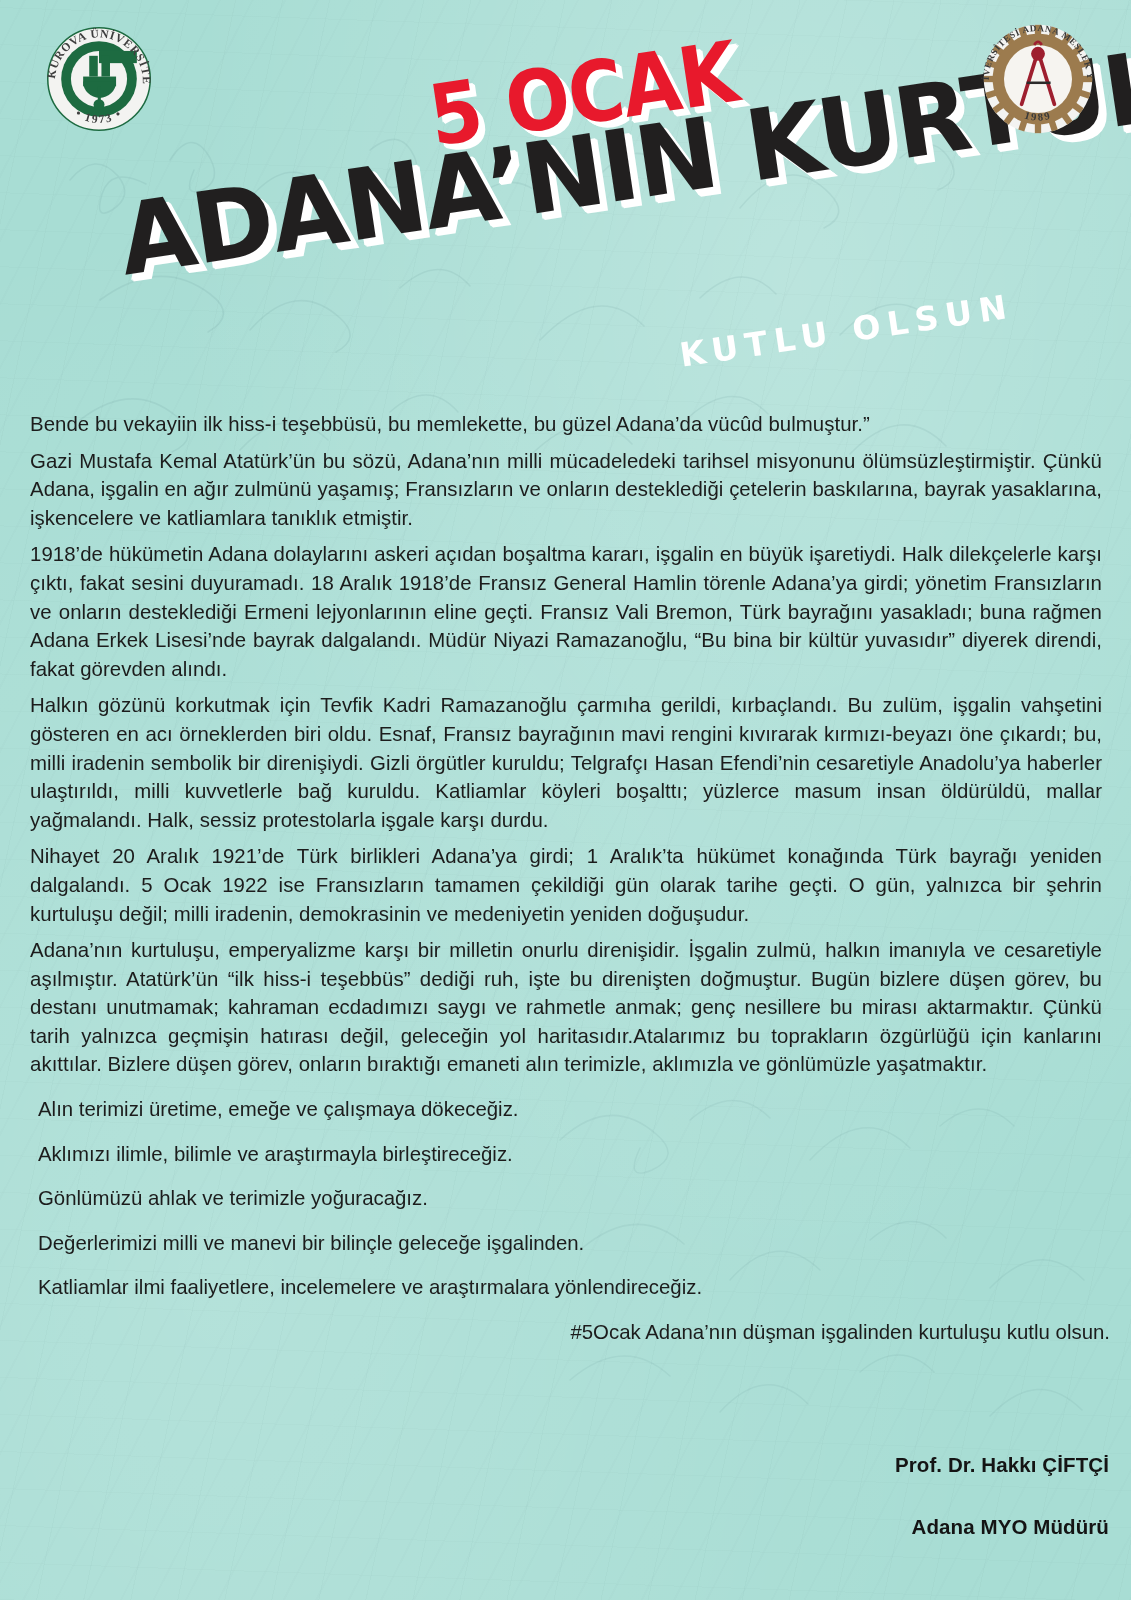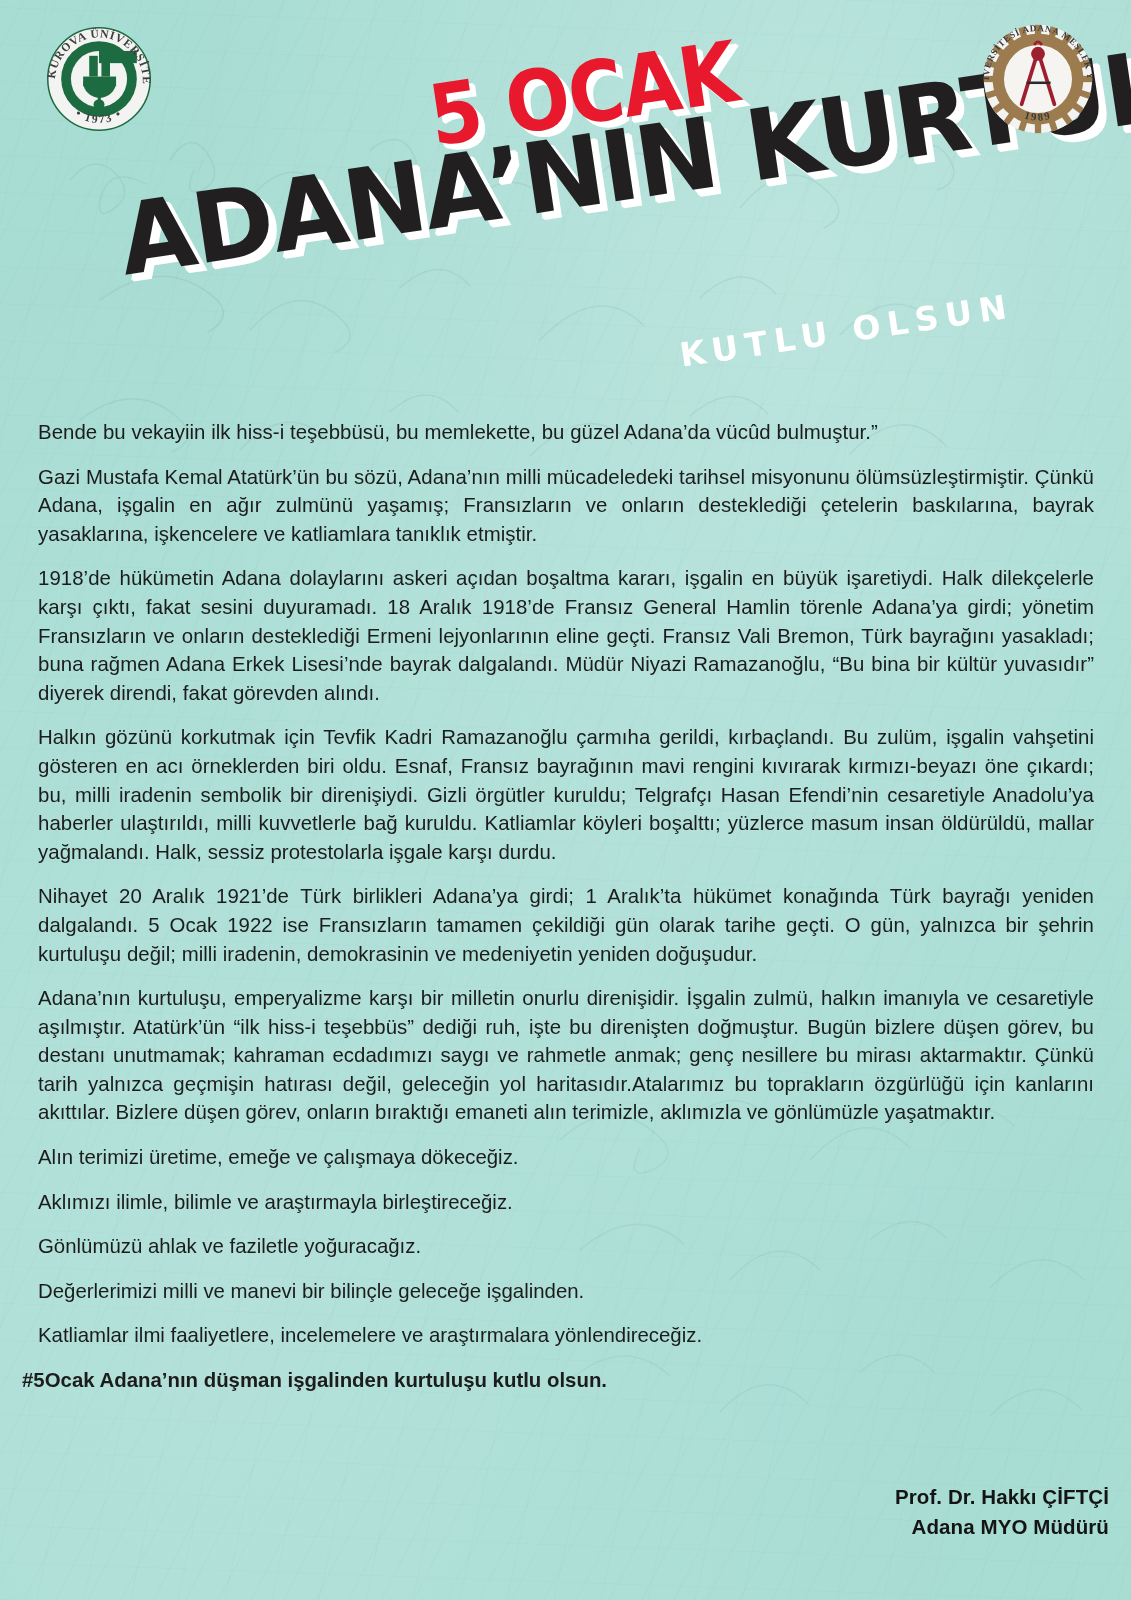--- a/index.html
+++ b/index.html
@@ -122,51 +122,51 @@
     top: 402px;
     width: 1088px;
     z-index: 4;
     color: #1c1c1c;
   }
   .para {
     font-size: 20.4px;
     line-height: 28.6px;
     text-align: justify;
     text-justify: inter-word;
-    margin: 16px;
+    margin: 8px;
     letter-spacing: .05px;
   }
   .pledge {
     font-size: 20.4px;
     line-height: 28.6px;
     text-align: left;
     margin: 16px;
   }
   .hashtag {
     font-size: 20.4px;
     line-height: 28.6px;
-    text-align: left;
+    text-align: right;
     margin: 0;
-    font-weight: bold;
   }
 
   
   .signature {
     position: absolute;
     right: 22px;
     bottom: 58px;
     text-align: right;
     z-index: 4;
   }
   .signature div {
     font-weight: 700;
     font-size: 20.5px;
     line-height: 30px;
     color: #141414;
     letter-spacing: .1px;
+    margin-top: 32px;
   }
 </style>
 </head>
 <body>
 
 <div class="poster">
 
   <div class="paper-texture"></div>
 
   <svg class="scribble" style="left:40px; top:120px; width:1050px; height:420px;" viewBox="0 0 1050 420" aria-hidden="true">
@@ -336,21 +336,21 @@
   <div class="body-copy">
     <p class="para">Bende bu vekayiin ilk hiss-i teşebbüsü, bu memlekette, bu güzel Adana’da vücûd bulmuştur.”</p>
     <p class="para">Gazi Mustafa Kemal Atatürk’ün bu sözü, Adana’nın milli mücadeledeki tarihsel misyonunu ölümsüzleştirmiştir. Çünkü Adana, işgalin en ağır zulmünü yaşamış; Fransızların ve onların desteklediği çetelerin baskılarına, bayrak yasaklarına, işkencelere ve katliamlara tanıklık etmiştir.</p>
     <p class="para">1918’de hükümetin Adana dolaylarını askeri açıdan boşaltma kararı, işgalin en büyük işaretiydi. Halk dilekçelerle karşı çıktı, fakat sesini duyuramadı. 18 Aralık 1918’de Fransız General Hamlin törenle Adana’ya girdi; yönetim Fransızların ve onların desteklediği Ermeni lejyonlarının eline geçti. Fransız Vali Bremon, Türk bayrağını yasakladı; buna rağmen Adana Erkek Lisesi’nde bayrak dalgalandı. Müdür Niyazi Ramazanoğlu, “Bu bina bir kültür yuvasıdır” diyerek direndi, fakat görevden alındı.</p>
     <p class="para">Halkın gözünü korkutmak için Tevfik Kadri Ramazanoğlu çarmıha gerildi, kırbaçlandı. Bu zulüm, işgalin vahşetini gösteren en acı örneklerden biri oldu. Esnaf, Fransız bayrağının mavi rengini kıvırarak kırmızı-beyazı öne çıkardı; bu, milli iradenin sembolik bir direnişiydi. Gizli örgütler kuruldu; Telgrafçı Hasan Efendi’nin cesaretiyle Anadolu’ya haberler ulaştırıldı, milli kuvvetlerle bağ kuruldu. Katliamlar köyleri boşalttı; yüzlerce masum insan öldürüldü, mallar yağmalandı. Halk, sessiz protestolarla işgale karşı durdu.</p>
     <p class="para">Nihayet 20 Aralık 1921’de Türk birlikleri Adana’ya girdi; 1 Aralık’ta hükümet konağında Türk bayrağı yeniden dalgalandı. 5 Ocak 1922 ise Fransızların tamamen çekildiği gün olarak tarihe geçti. O gün, yalnızca bir şehrin kurtuluşu değil; milli iradenin, demokrasinin ve medeniyetin yeniden doğuşudur.</p>
     <p class="para">Adana’nın kurtuluşu, emperyalizme karşı bir milletin onurlu direnişidir. İşgalin zulmü, halkın imanıyla ve cesaretiyle aşılmıştır. Atatürk’ün “ilk hiss-i teşebbüs” dediği ruh, işte bu direnişten doğmuştur. Bugün bizlere düşen görev, bu destanı unutmamak; kahraman ecdadımızı saygı ve rahmetle anmak; genç nesillere bu mirası aktarmaktır. Çünkü tarih yalnızca geçmişin hatırası değil, geleceğin yol haritasıdır.Atalarımız bu toprakların özgürlüğü için kanlarını akıttılar. Bizlere düşen görev, onların bıraktığı emaneti alın terimizle, aklımızla ve gönlümüzle yaşatmaktır.</p>
 
     <p class="pledge">Alın terimizi üretime, emeğe ve çalışmaya dökeceğiz.</p>
     <p class="pledge">Aklımızı ilimle, bilimle ve araştırmayla birleştireceğiz.</p>
-    <p class="pledge">Gönlümüzü ahlak ve faziletle yoğuracağız.</p>
+    <p class="pledge">Gönlümüzü ahlak ve terimizle yoğuracağız.</p>
     <p class="pledge">Değerlerimizi milli ve manevi bir bilinçle geleceğe işgalinden.</p>
     <p class="pledge">Katliamlar ilmi faaliyetlere, incelemelere ve araştırmalara yönlendireceğiz.</p>
 
     <p class="hashtag">#5Ocak Adana’nın düşman işgalinden kurtuluşu kutlu olsun.</p>
   </div>
 
   <div class="signature">
     <div>Prof. Dr. Hakkı ÇİFTÇİ</div>
     <div>Adana MYO Müdürü</div>
   </div>

